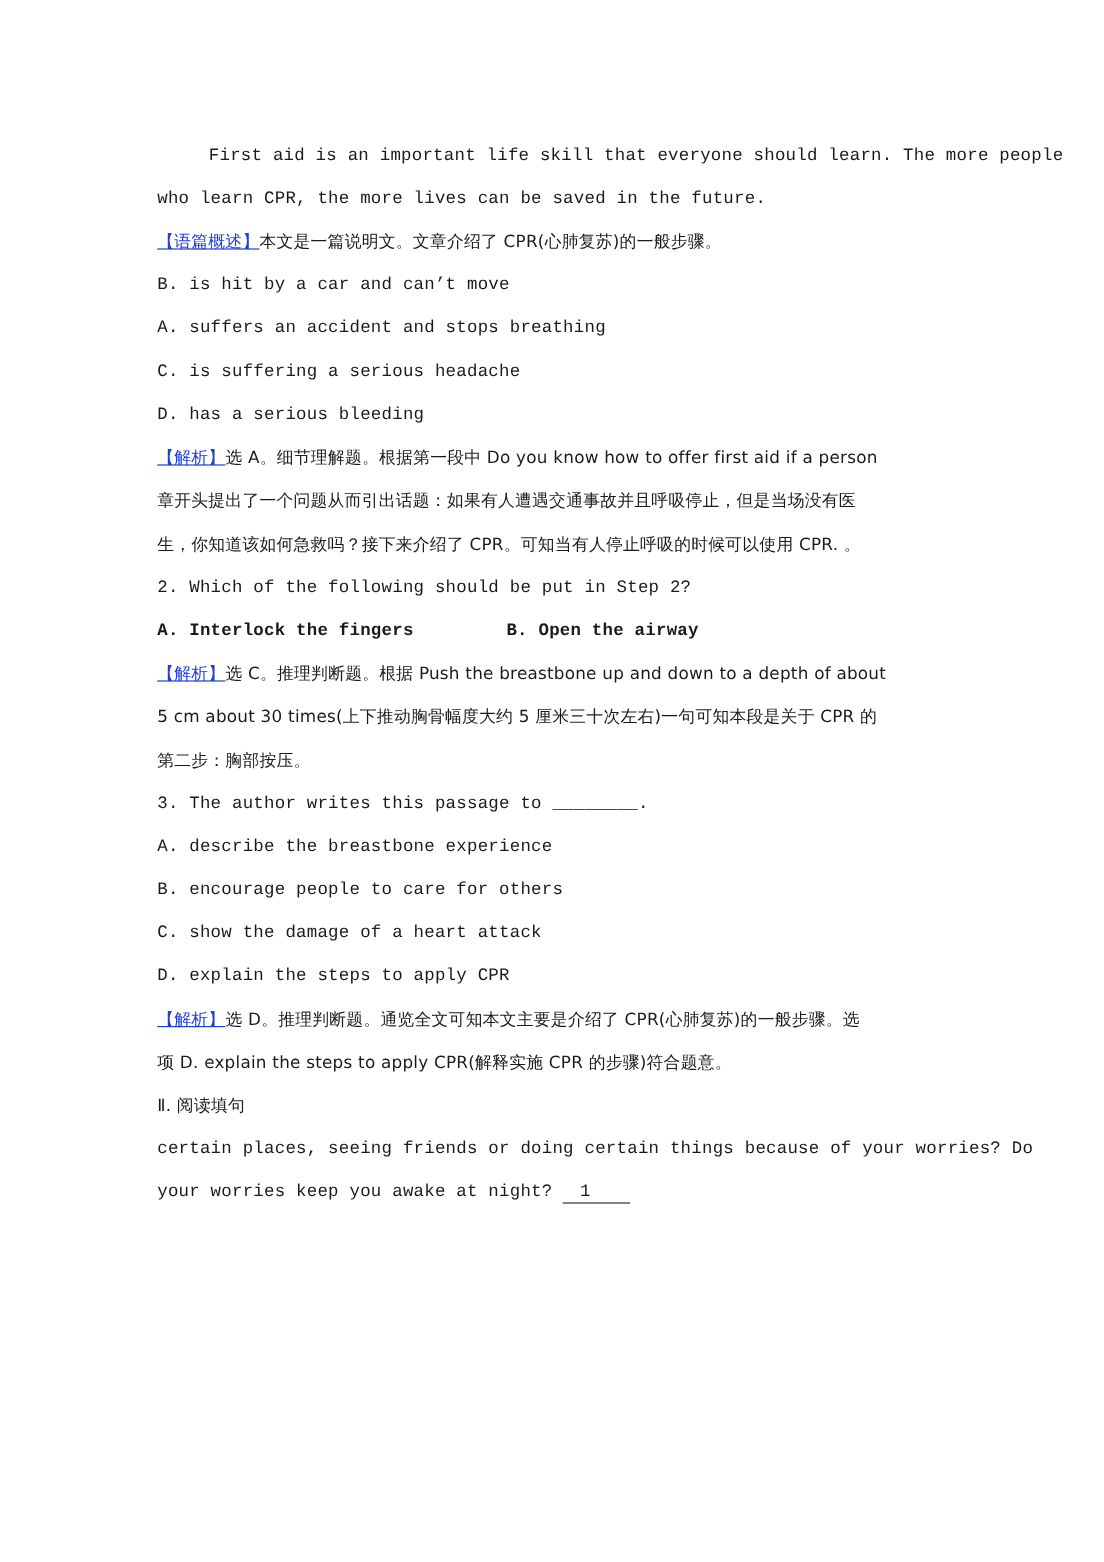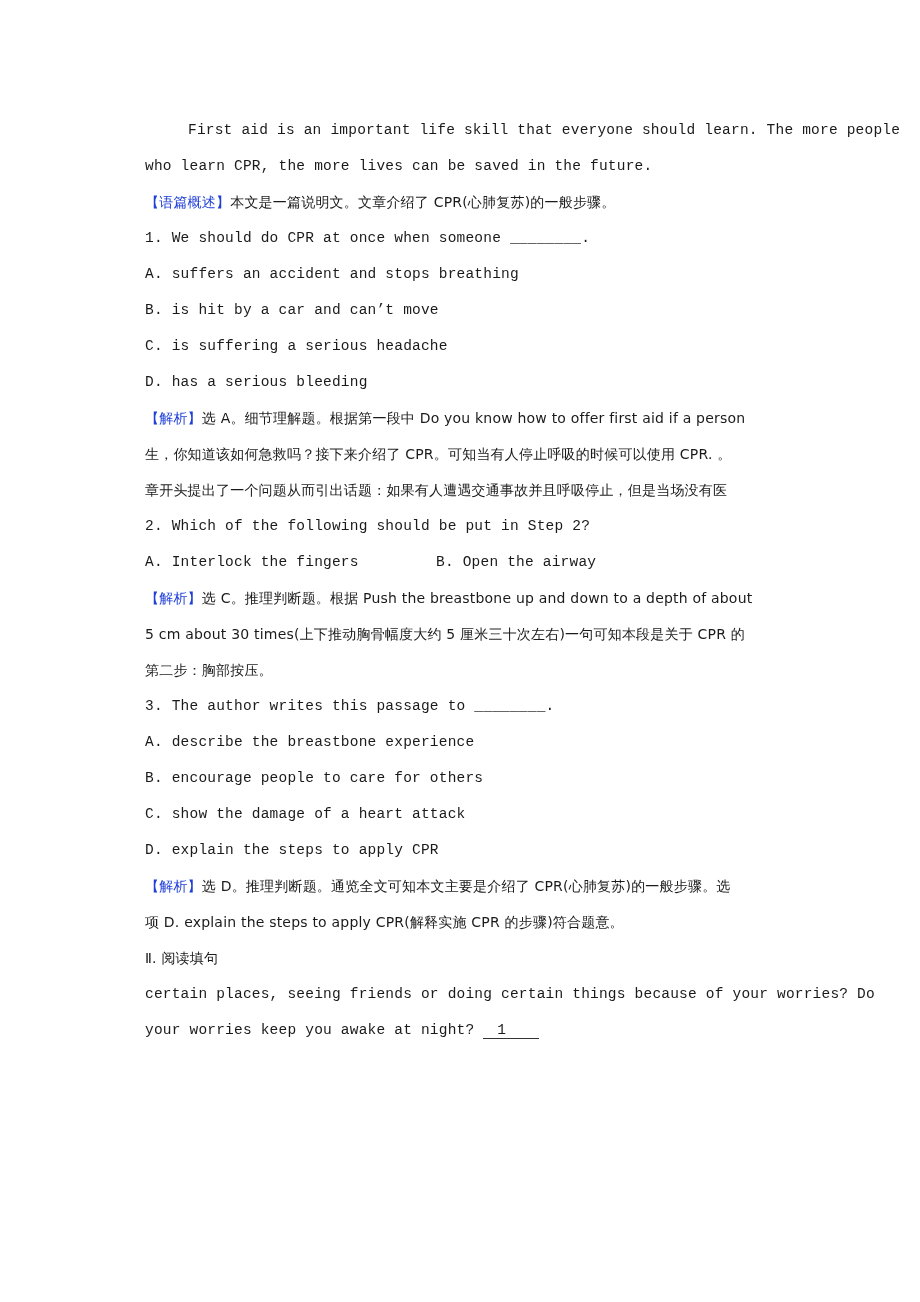--- a/index.html
+++ b/index.html
@@ -10,47 +10,49 @@
     body {
       width: 920px;
       height: 1302px;
       position: relative;
       overflow: hidden;
       font-family: "DejaVu Serif", "Liberation Serif", serif;
       color: #1a1a1a;
     }
     .page {
       position: absolute;
-      left: 145px;
+      left: 131px;
       top: 112px;
       width: 690px;
     }
     .line {
       font-size: 14.5px;
       line-height: 36px;
       height: 36px;
       white-space: nowrap;
       letter-spacing: 0.2px;
     }
     .mono {
       font-family: "Liberation Mono", "DejaVu Sans Mono", monospace;
       font-size: 14.5px;
     }
     .indent { padding-left: 43px; }
     .indent-sm { padding-left: 32px; }
     .tag {
       color: #1f3fd6;
       font-family: "DejaVu Sans", sans-serif;
+      text-decoration: underline;
     }
     .zh {
       font-family: "DejaVu Sans", sans-serif;
       font-size: 14px;
     }
     .two-col {
       display: flex;
+      font-weight: bold;
     }
     .two-col .col {
       width: 291px;
     }
     .blank-num {
       display: inline-block;
       width: 56px;
       border-bottom: 1px solid #333;
       line-height: 16px;
       text-align: left;
@@ -63,33 +65,30 @@
 
 <div class="page">
 
   <div class="line mono indent">First aid is an important life skill that everyone should learn. The more people</div>
   <div class="line mono">who learn CPR, the more lives can be saved in the future.</div>
 
   <div class="line zh">
     <span class="tag">【语篇概述】</span><span>本文是一篇说明文。文章介绍了 CPR(心肺复苏)的一般步骤。</span>
   </div>
 
-  <div class="line mono">
-    <span>1. We should do CPR at once when someone </span><span>________</span><span>.</span>
-  </div>
+  <div class="line mono">B. is hit by a car and can’t move</div>
   <div class="line mono">A. suffers an accident and stops breathing</div>
-  <div class="line mono">B. is hit by a car and can’t move</div>
   <div class="line mono">C. is suffering a serious headache</div>
   <div class="line mono">D. has a serious bleeding</div>
 
   <div class="line zh">
     <span class="tag">【解析】</span><span>选 A。细节理解题。根据第一段中 Do you know how to offer first aid if a person</span>
   </div>
+  <div class="line zh">章开头提出了一个问题从而引出话题：如果有人遭遇交通事故并且呼吸停止，但是当场没有医</div>
   <div class="line zh">生，你知道该如何急救吗？接下来介绍了 CPR。可知当有人停止呼吸的时候可以使用 CPR. 。</div>
-  <div class="line zh">章开头提出了一个问题从而引出话题：如果有人遭遇交通事故并且呼吸停止，但是当场没有医</div>
 
   <div class="line mono">2. Which of the following should be put in Step 2?</div>
   <div class="line mono two-col">
     <span class="col">A. Interlock the fingers</span>
     <span class="col">B. Open the airway</span>
   </div>
 
   <div class="line zh">
     <span class="tag">【解析】</span><span>选 C。推理判断题。根据 Push the breastbone up and down to a depth of about</span>
   </div>

